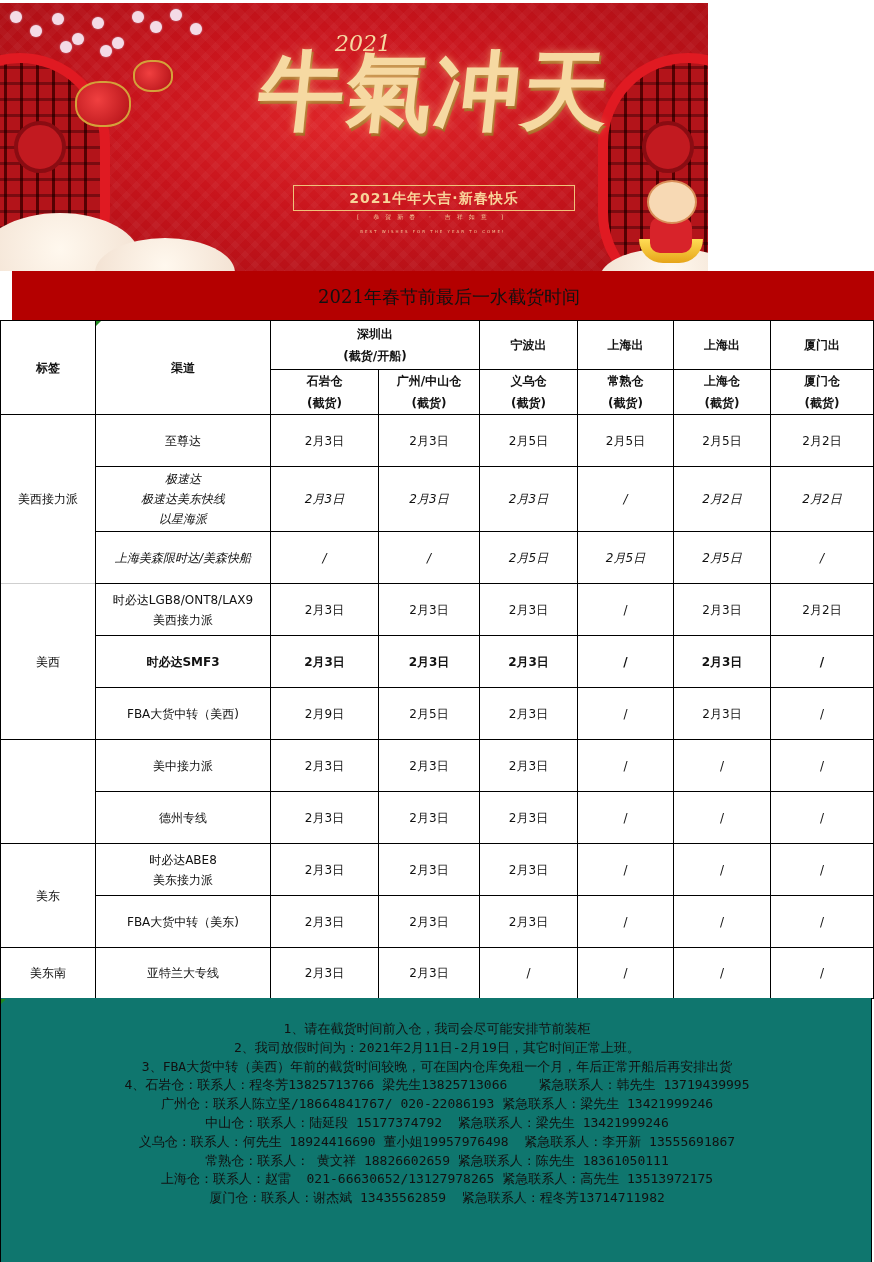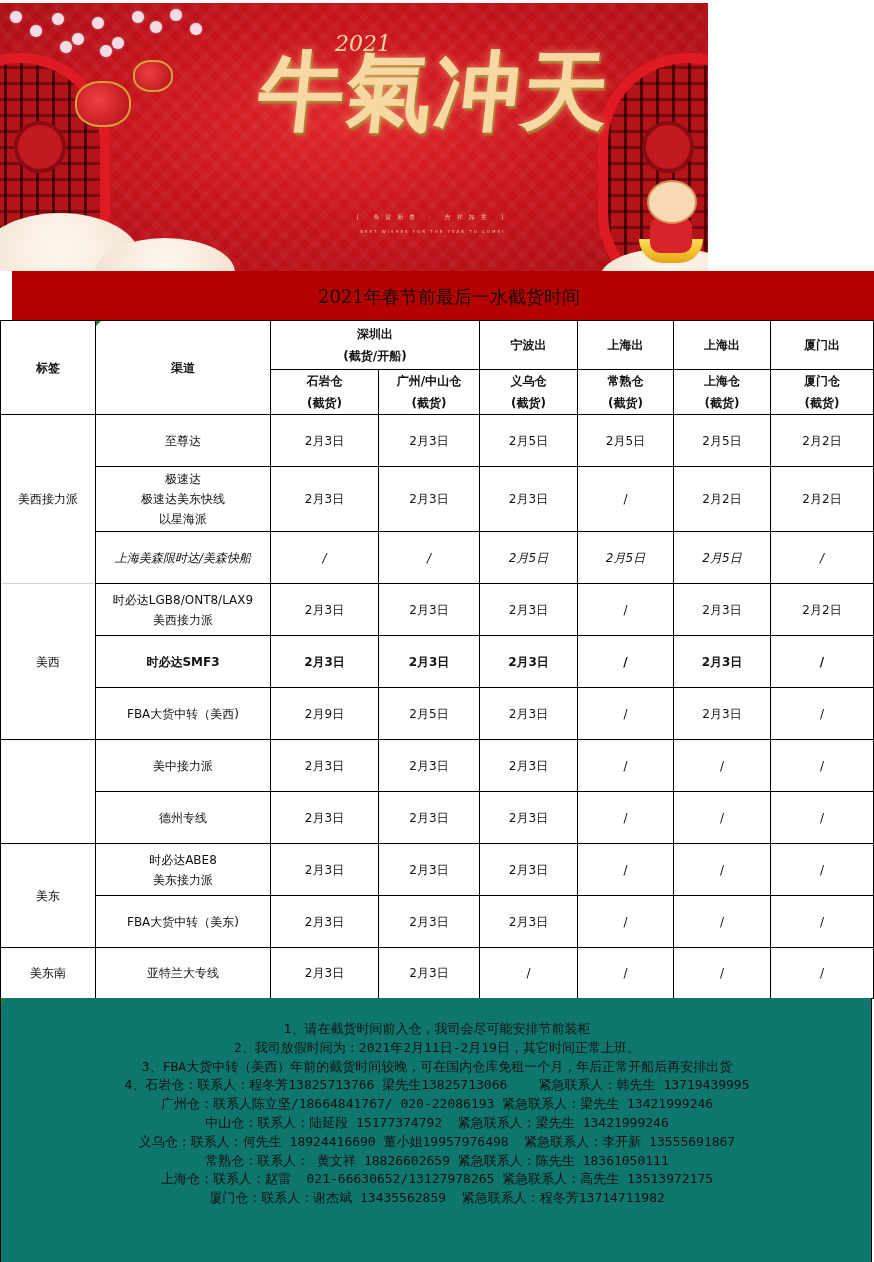--- a/index.html
+++ b/index.html
@@ -85,20 +85,23 @@
   </div>
   <div class="lantern l1"></div>
   <div class="lantern l2"></div>
   <div class="lantern l3"></div>
   <div class="cloud c1"></div>
   <div class="cloud c2"></div>
   <div class="cloud c3"></div>
   <div class="cloud c4"></div>
   <div class="script">2021</div>
   <div class="main-title">牛氣冲天</div>
+  <div class="subtitle-box">
+    <span class="subtitle">2021牛年大吉·新春快乐</span>
+  </div>
   <div class="tagline">[ 恭贺新春 · 吉祥如意 ]</div>
   <div class="tagline2">BEST WISHES FOR THE YEAR TO COME!</div>
   <div class="ox">
     <div class="ingot"></div>
       <div class="body"></div>
       <div class="head"></div>
   </div>
 </div>
 
 <div class="title-bar">
@@ -162,21 +165,21 @@
         <td>
           <div>至尊达</div>
         </td>
         <td>2月3日</td>
         <td>2月3日</td>
         <td>2月5日</td>
         <td>2月5日</td>
         <td>2月5日</td>
         <td>2月2日</td>
       </tr>
-      <tr style="height: 65px;">
+      <tr style="height: 65px; font-style: italic;">
         <td>
           <div>极速达</div>
           <div>极速达美东快线</div>
           <div>以星海派</div>
         </td>
         <td>2月3日</td>
         <td>2月3日</td>
         <td>2月3日</td>
         <td>/</td>
         <td>2月2日</td>

